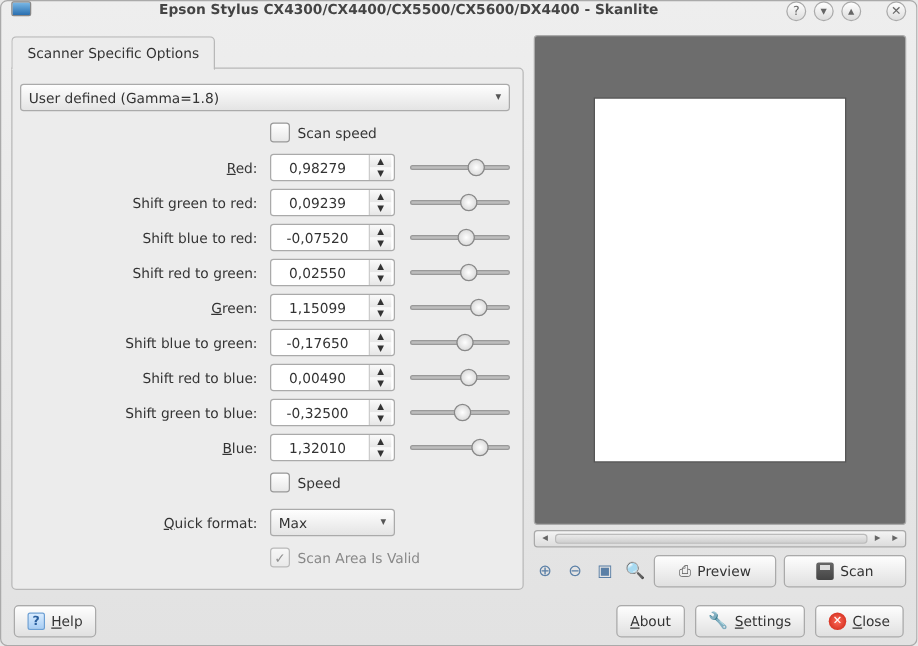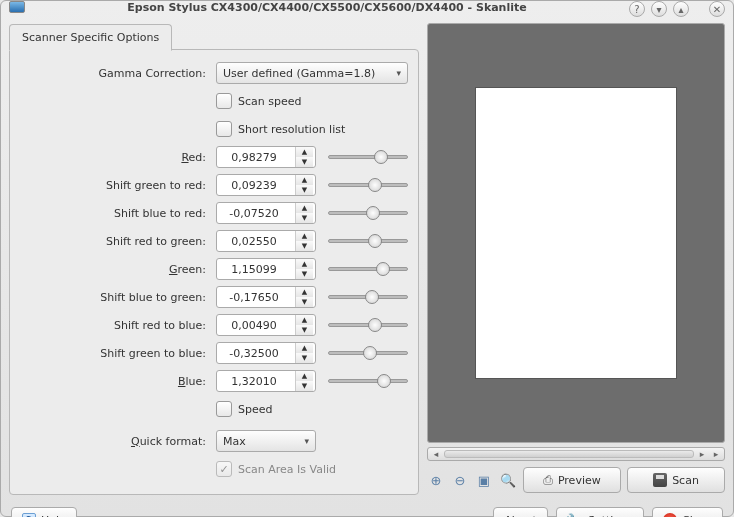--- a/index.html
+++ b/index.html
@@ -63,37 +63,31 @@
   </div>
 
   <div class="body">
     <div class="left">
       <div class="tabs">
         <div class="tab active">Scanner Specific Options</div>
       </div>
       <div class="tabpane">
 
         <div class="row">
-          <div class="lbl">Gamma Correction:</div>
           <div class="combo" style="flex:1">
             <span>User defined (Gamma=1.8)</span>
             <span style="flex:1"></span>
             <span class="caret">▾</span>
           </div>
         </div>
 
         <div class="row">
           <div class="lbl"></div>
           <div class="checkbox"></div>
           <div class="checklabel">Scan speed</div>
-        </div>
-        <div class="row">
-          <div class="lbl"></div>
-          <div class="checkbox"></div>
-          <div class="checklabel">Short resolution list</div>
         </div>
 
         <div id="params">
             <div class="row">
               <div class="lbl"><u>R</u>ed:</div>
               <div class="spinbox">
                 <input value="0,98279" style="">
                 <div class="spinarrows">
                   <span>▲</span>
                   <span>▼</span>

